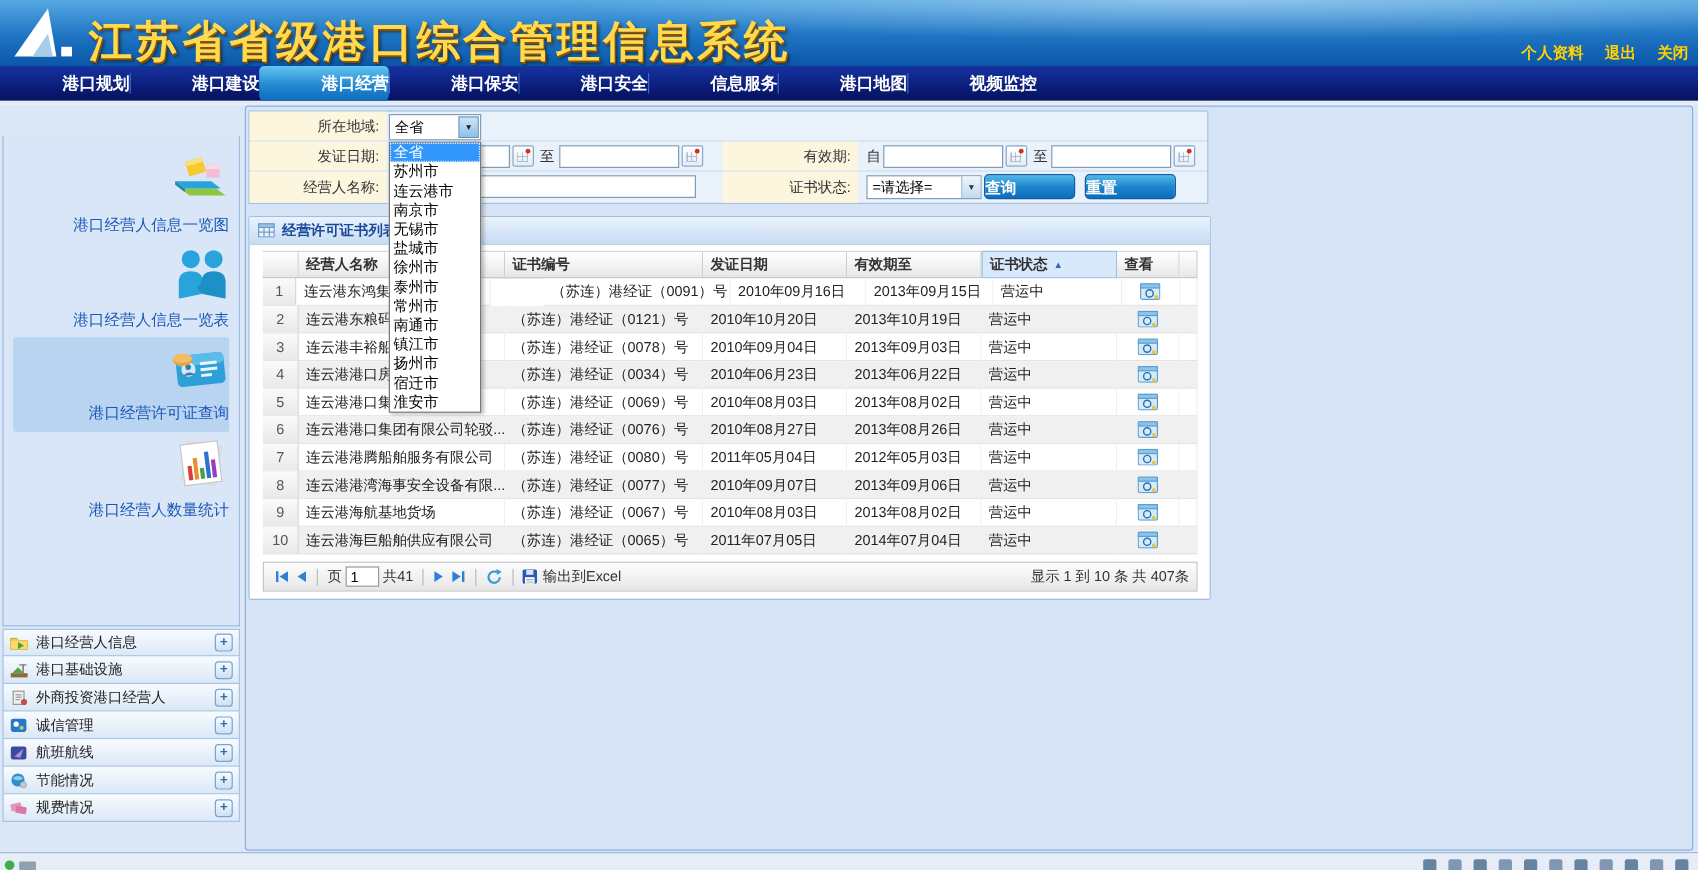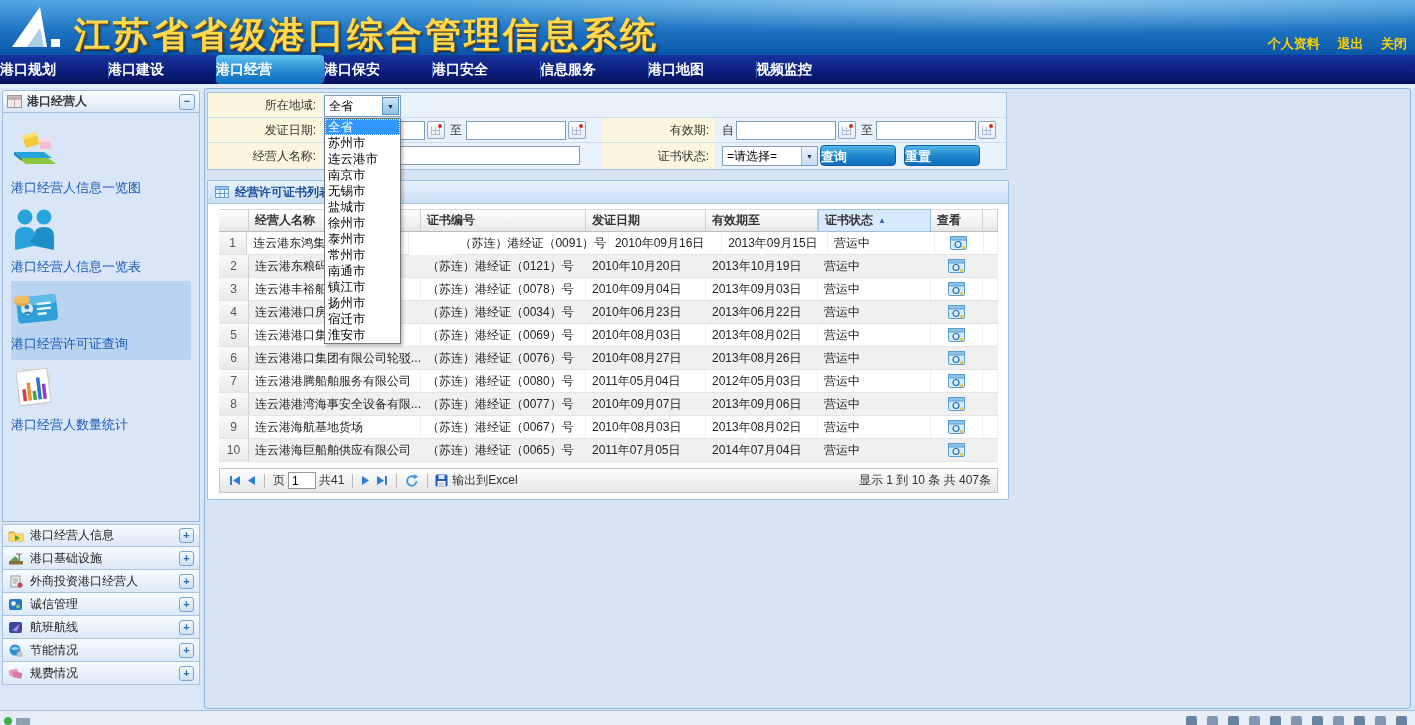--- a/index.html
+++ b/index.html
@@ -15,21 +15,21 @@
   .app-title{position:absolute;left:74px;top:11px;font-size:36px;font-weight:bold;color:#ffd94e;
     letter-spacing:3px;text-shadow:1px 1px 0 #8a5200,2px 2px 3px rgba(0,0,0,.55);white-space:nowrap}
   .welcome{position:absolute;right:12px;top:9px;color:#fff;font-size:13px;font-weight:bold;
     text-shadow:1px 1px 1px rgba(0,0,0,.45);white-space:nowrap}
   .header-links{position:absolute;right:8px;top:35px;font-size:13px;font-weight:bold;color:#ffd200;white-space:nowrap}
   .header-links span{margin-left:14px;cursor:pointer}
 
   
   .nav{position:absolute;left:0;top:55px;width:1415px;height:31px;display:flex;align-items:center;
     background:linear-gradient(180deg,#16339f 0%,#0a1a74 70%,#061258 100%);border-bottom:2px solid #e2ecf8}
-  .tab{width:108px;height:29px;line-height:29px;text-align:left;color:#fff;font-size:14px;
+  .tab{width:108px;height:29px;line-height:29px;text-align:right;color:#fff;font-size:14px;
     font-weight:bold;position:relative;cursor:pointer;white-space:nowrap}
   .tab:not(:first-child)::before{content:"";position:absolute;left:0;top:6px;height:17px;width:1px;background:#3f66c8}
   .tab.active{background:linear-gradient(180deg,#62c4f0 0%,#2389d2 55%,#0f6cbd 100%);border-radius:4px}
   .tab.active::before{display:none}
 
   
   .content{position:absolute;left:0;top:88px;width:1415px;height:622px;background:#dbe7f6}
   .main-frame{position:absolute;left:204px;top:0px;width:1207px;height:621px;background:#d6e4f5;
     border:1px solid #8cb2de;border-radius:3px}
 
@@ -37,21 +37,21 @@
   .sidebar{position:absolute;left:2px;top:0;width:200px;height:621px}
   .side-header{position:absolute;left:0;top:2px;width:198px;height:23px;display:flex;align-items:center;
     background:linear-gradient(180deg,#fdfeff,#d9e7f7);border:1px solid #9dbcde;border-radius:3px 3px 0 0;
     padding:0 4px;font-size:12px;font-weight:bold;color:#333}
   .side-header .hicon{margin-right:5px;display:inline-flex}
   .sq-btn{margin-left:auto;width:16px;height:16px;border:1px solid #7aa3cf;border-radius:3px;
     background:linear-gradient(#f6fafe,#cde1f4);color:#2b6cb0;font-size:11px;line-height:13px;
     text-align:center;cursor:pointer;font-weight:bold}
   .side-body{position:absolute;left:0;top:25px;width:198px;height:409px;background:#d9e6f7;
     border:1px solid #9dbcde;border-top:none;display:flex;flex-direction:column;align-items:center;padding-top:10px}
-  .side-item{width:180px;height:79px;display:flex;flex-direction:column;align-items:flex-start;
+  .side-item{width:180px;height:79px;display:flex;flex-direction:column;align-items:flex-end;
     justify-content:center;cursor:pointer;border-radius:2px}
   .side-item.selected{background:#b9d4f1}
   .side-item .lbl{font-size:13px;color:#1b58b8;margin-top:4px;white-space:nowrap}
   .side-sections{position:absolute;left:0;top:436px;width:198px}
   .side-sec{height:23px;background:linear-gradient(180deg,#f7fbfe,#dbe8f6);border:1px solid #a8c4e2;
     border-top:none;display:flex;align-items:center;padding:0 5px;font-size:12px;color:#222;cursor:pointer}
   .side-sec:first-child{border-top:1px solid #a8c4e2}
   .side-sec .sicon{display:inline-flex;margin-right:6px}
   .side-sec .seclbl{white-space:nowrap}
   .side-sec .sq-btn{width:15px;height:15px;line-height:12px}
@@ -155,31 +155,20 @@
     <div class="tab">港口安全</div>
     <div class="tab">信息服务</div>
     <div class="tab">港口地图</div>
     <div class="tab">视频监控</div>
   </div>
 
 <div class="content">
   <div class="main-frame"></div>
 
   <div class="sidebar">
-    <div class="side-header">
-      <span class="hicon">
-        <svg width="15" height="13" viewBox="0 0 15 13">
-            <rect x="0.5" y="0.5" width="14" height="12" fill="#f3e9e9" stroke="#b08a8a"></rect>
-            <rect x="0.5" y="0.5" width="14" height="3.5" fill="#c9bcbc" stroke="#b08a8a"></rect>
-            <line x1="7.5" y1="4" x2="7.5" y2="12" stroke="#c0a8a8"></line>
-          </svg>
-      </span>
-      <span>港口经营人</span>
-      <span class="sq-btn">−</span>
-    </div>
     <div class="side-body">
         <div class="side-item">
           <span class="bigicon"><svg width="48" height="42" viewBox="0 0 48 42">
               <polygon points="7,29 37,29 45,35 15,35" fill="#8cc63f"></polygon>
               <polygon points="3,23 33,23 41,29 11,29" fill="#29a3dc"></polygon>
               <polygon points="3,23 11,29 11,32 3,26" fill="#1c84b8"></polygon>
               <polygon points="11,7 25,3 29,15 15,19" fill="#f5c932"></polygon>
               <polygon points="11,7 25,3 26.5,6.5 12.5,10.5" fill="#fae27a"></polygon>
               <rect x="29" y="9" width="11" height="11" fill="#f3bcd4"></rect>
               <rect x="29" y="9" width="11" height="4" fill="#f9d9e8"></rect>

